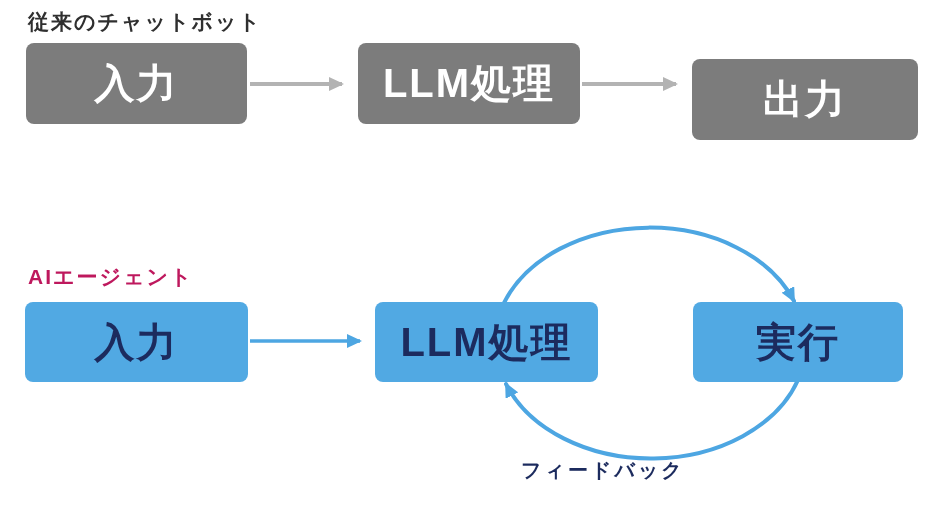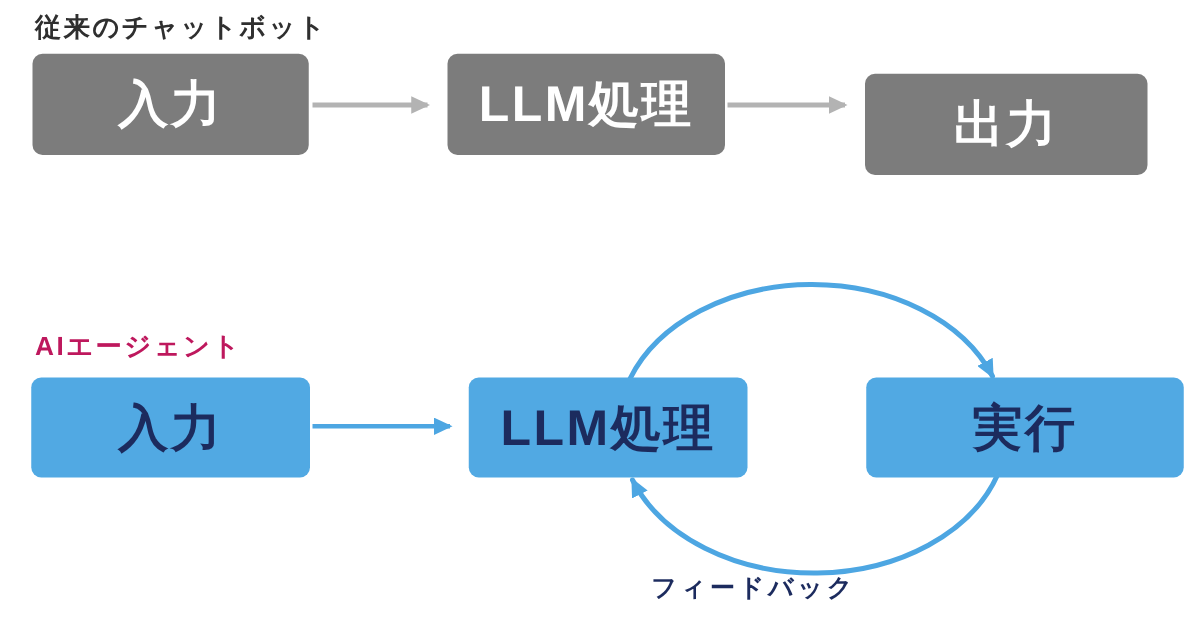--- a/index.html
+++ b/index.html
@@ -33,21 +33,21 @@
     color:#1c2b5e;
     font-size:40px;
   }
   
   .t-box1{left:26px;top:43px;width:221px;height:81px;}
   .t-box2{left:358px;top:43px;width:222px;height:81px;}
   .t-box3{left:692px;top:59px;width:226px;height:81px;}
   
   .b-box1{left:25px;top:302px;width:223px;height:80px;}
   .b-box2{left:375px;top:302px;width:223px;height:80px;}
-  .b-box3{left:693px;top:302px;width:254px;height:80px;}
+  .b-box3{left:693px;top:302px;width:210px;height:80px;}
   .section-label{
     position:absolute;
     font-weight:bold;
     font-size:21px;
     letter-spacing:2px;
     z-index:3;
     white-space:nowrap;
   }
   .label-top{left:28px;top:8px;color:#2f2f2f;}
   .label-bottom{left:28px;top:263px;color:#be185d;}

